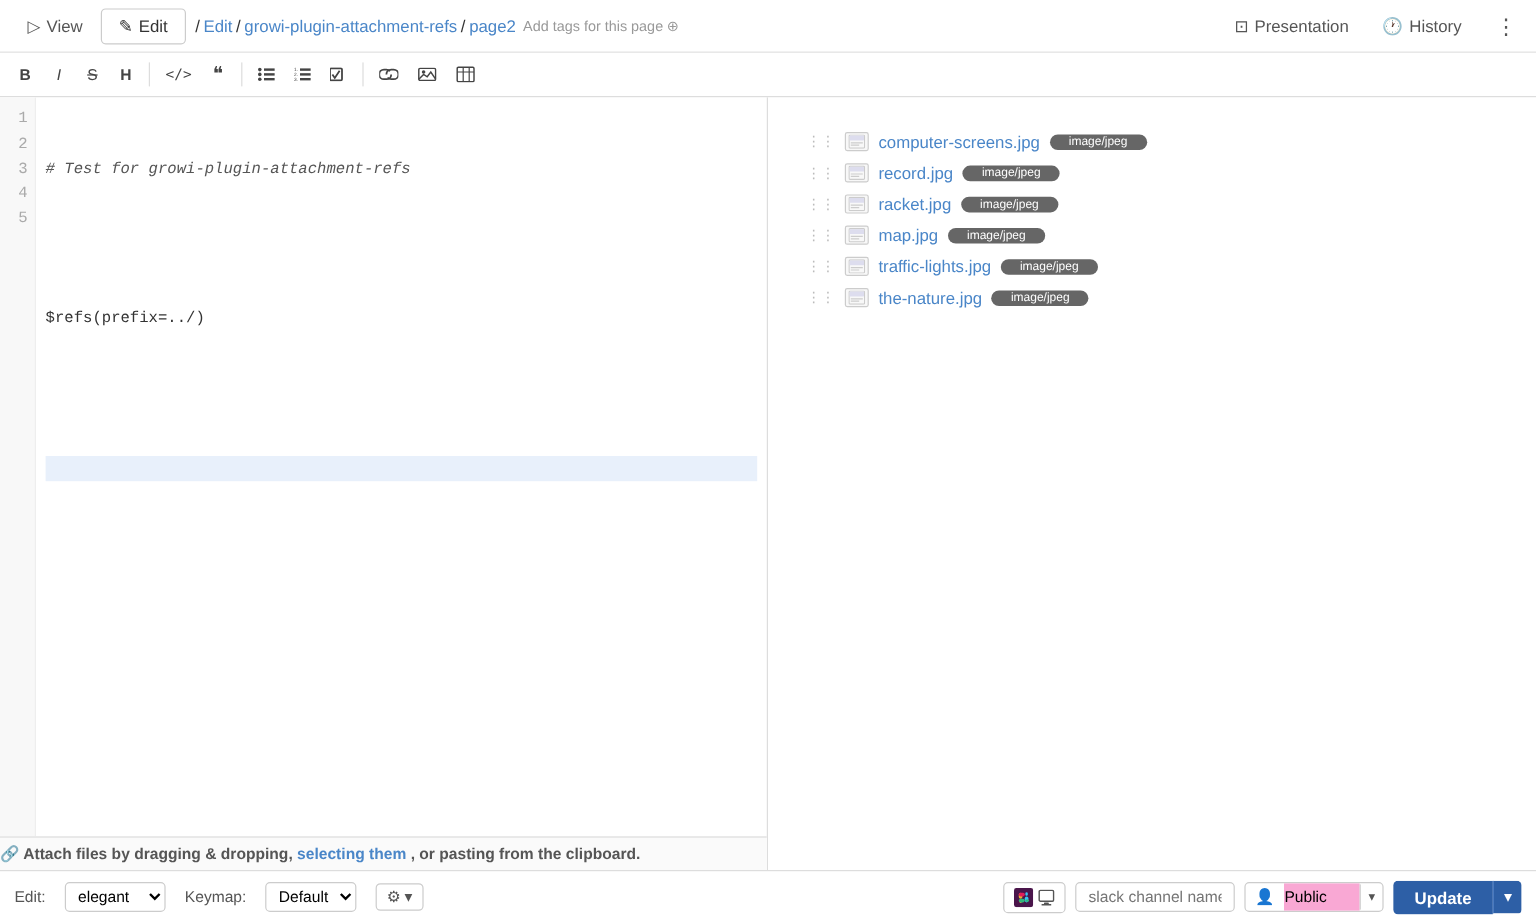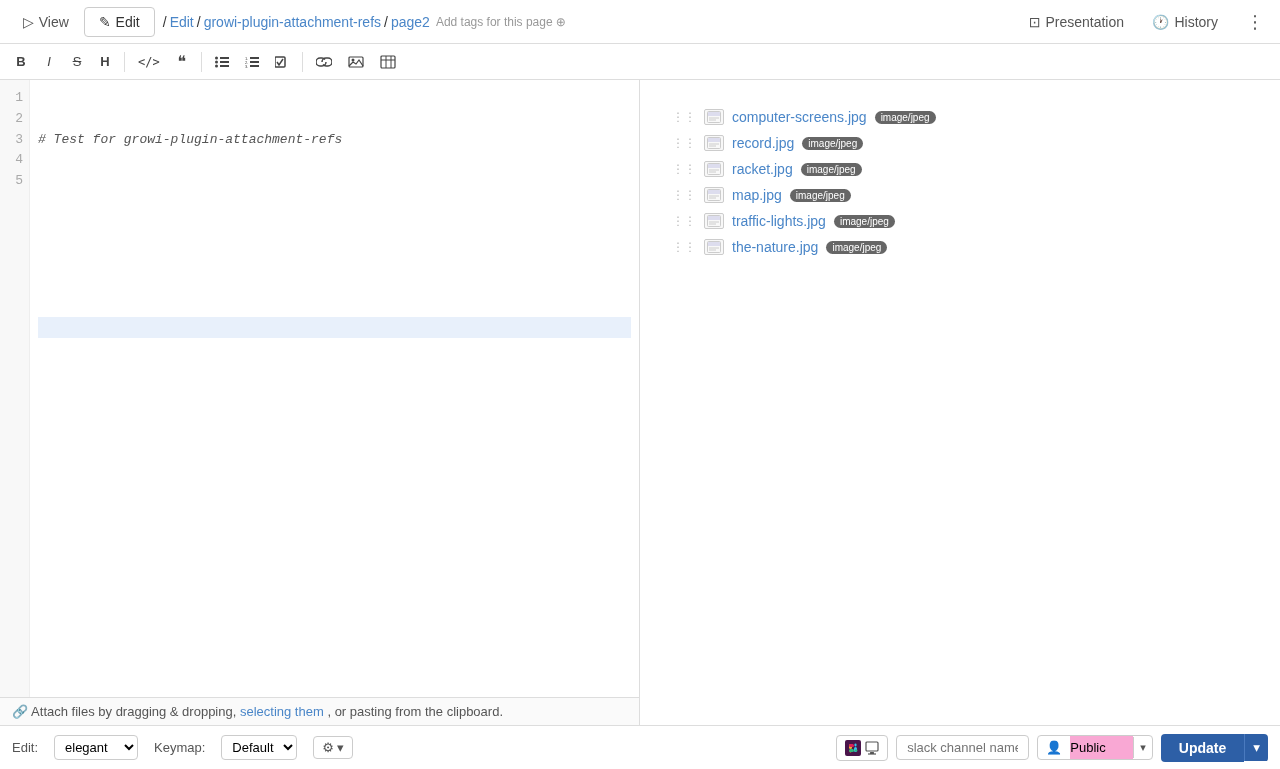--- a/index.html
+++ b/index.html
@@ -80,22 +80,23 @@
       font-size: 13px; line-height: 1.6; color: #333; white-space: pre;
     }
     .code-line { height: 20.8px; display: flex; align-items: center; }
     .code-line.highlighted { background: #e8f0fb; }
 
     .editor-footer {
       padding: 4px 12px; text-align: right; font-size: 12px; color: #999;
       border-top: 1px solid #eee;
     }
     .attach-bar {
-      padding: 6px 12px; font-size: 13px; color: #555; border-top: 1px solid #ddd;
+      padding: 6px 0; font-size: 13px; color: #555; border-top: 1px solid #ddd;
       background: #fafafa;
+      font-weight: bold;
     }
     .attach-bar a { color: #4a86c8; text-decoration: none; }
 
     
     .preview-pane {
       flex: 1; overflow-y: auto; padding: 24px 32px;
     }
     .preview-title {
       font-size: 26px; font-weight: bold; color: #333; margin-bottom: 20px;
       padding-bottom: 8px; border-bottom: 2px solid #eee;
@@ -107,21 +108,21 @@
     }
     .attachment-item .drag-icon { color: #bbb; font-size: 12px; cursor: grab; }
     .attachment-item .file-icon {
       width: 20px; height: 16px; border: 1px solid #ccc; border-radius: 2px;
       display: flex; align-items: center; justify-content: center;
       background: #f8f8f8; flex-shrink: 0;
     }
     .attachment-item .file-icon svg { width: 14px; height: 12px; }
     .attachment-item a { color: #4a86c8; text-decoration: none; }
     .attachment-item .mime-badge {
-      background: #666; color: #fff; font-size: 10px; padding: 1px 6px;
+      background: #666; color: #fff; font-size: 10px; padding: 1px 16px;
       border-radius: 10px; font-weight: 500;
     }
 
     
     .bottombar {
       display: flex; align-items: center; height: 44px; border-top: 1px solid #ddd;
       padding: 0 12px; gap: 16px; flex-shrink: 0; background: #fff;
     }
     .theme-label, .keymap-label { font-size: 13px; color: #555; }
     .select-wrap {
@@ -277,20 +278,21 @@
       <div class="line-numbers">
         <div>1</div>
         <div>2</div>
         <div>3</div>
         <div>4</div>
         <div>5</div>
       </div>
       <div class="code-area">
         <div class="code-line"><span style="color:#555;font-style:italic;"># Test for growi-plugin-attachment-refs</span></div>
         <div class="code-line"></div>
+        <div class="code-line"><span style="color:#333;">$refs(prefix=../)</span></div>
         <div class="code-line"></div>
         <div class="code-line highlighted"></div>
       </div>
     </div>
     <div class="attach-bar">
       <span>🔗</span>
       <span>Attach files by dragging &amp; dropping, </span>
       <a href="#">selecting them</a>
       <span>, or pasting from the clipboard.</span>
     </div>

